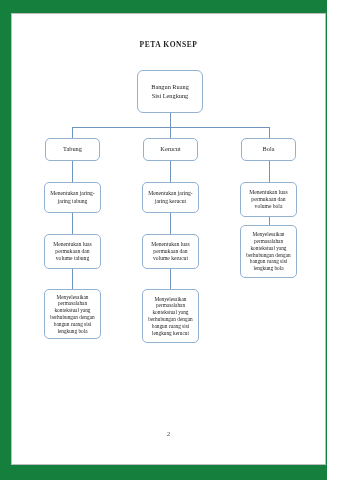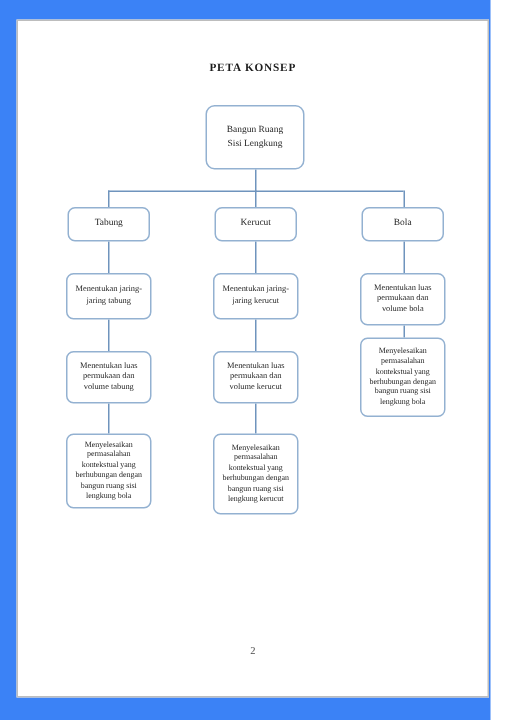--- a/index.html
+++ b/index.html
@@ -11,21 +11,21 @@
     width: 339px;
     height: 480px;
     overflow: hidden;
     font-family: "Liberation Serif", serif;
   }
 
   .page-canvas {
     position: relative;
     width: 327px;
     height: 480px;
-    background: #3b82f6;
+    background: #15803d;
   }
 
   
   .page-sheet {
     position: absolute;
     left: 11px;
     top: 13px;
     width: 315px;
     height: 452px;
     background: #ffffff;

